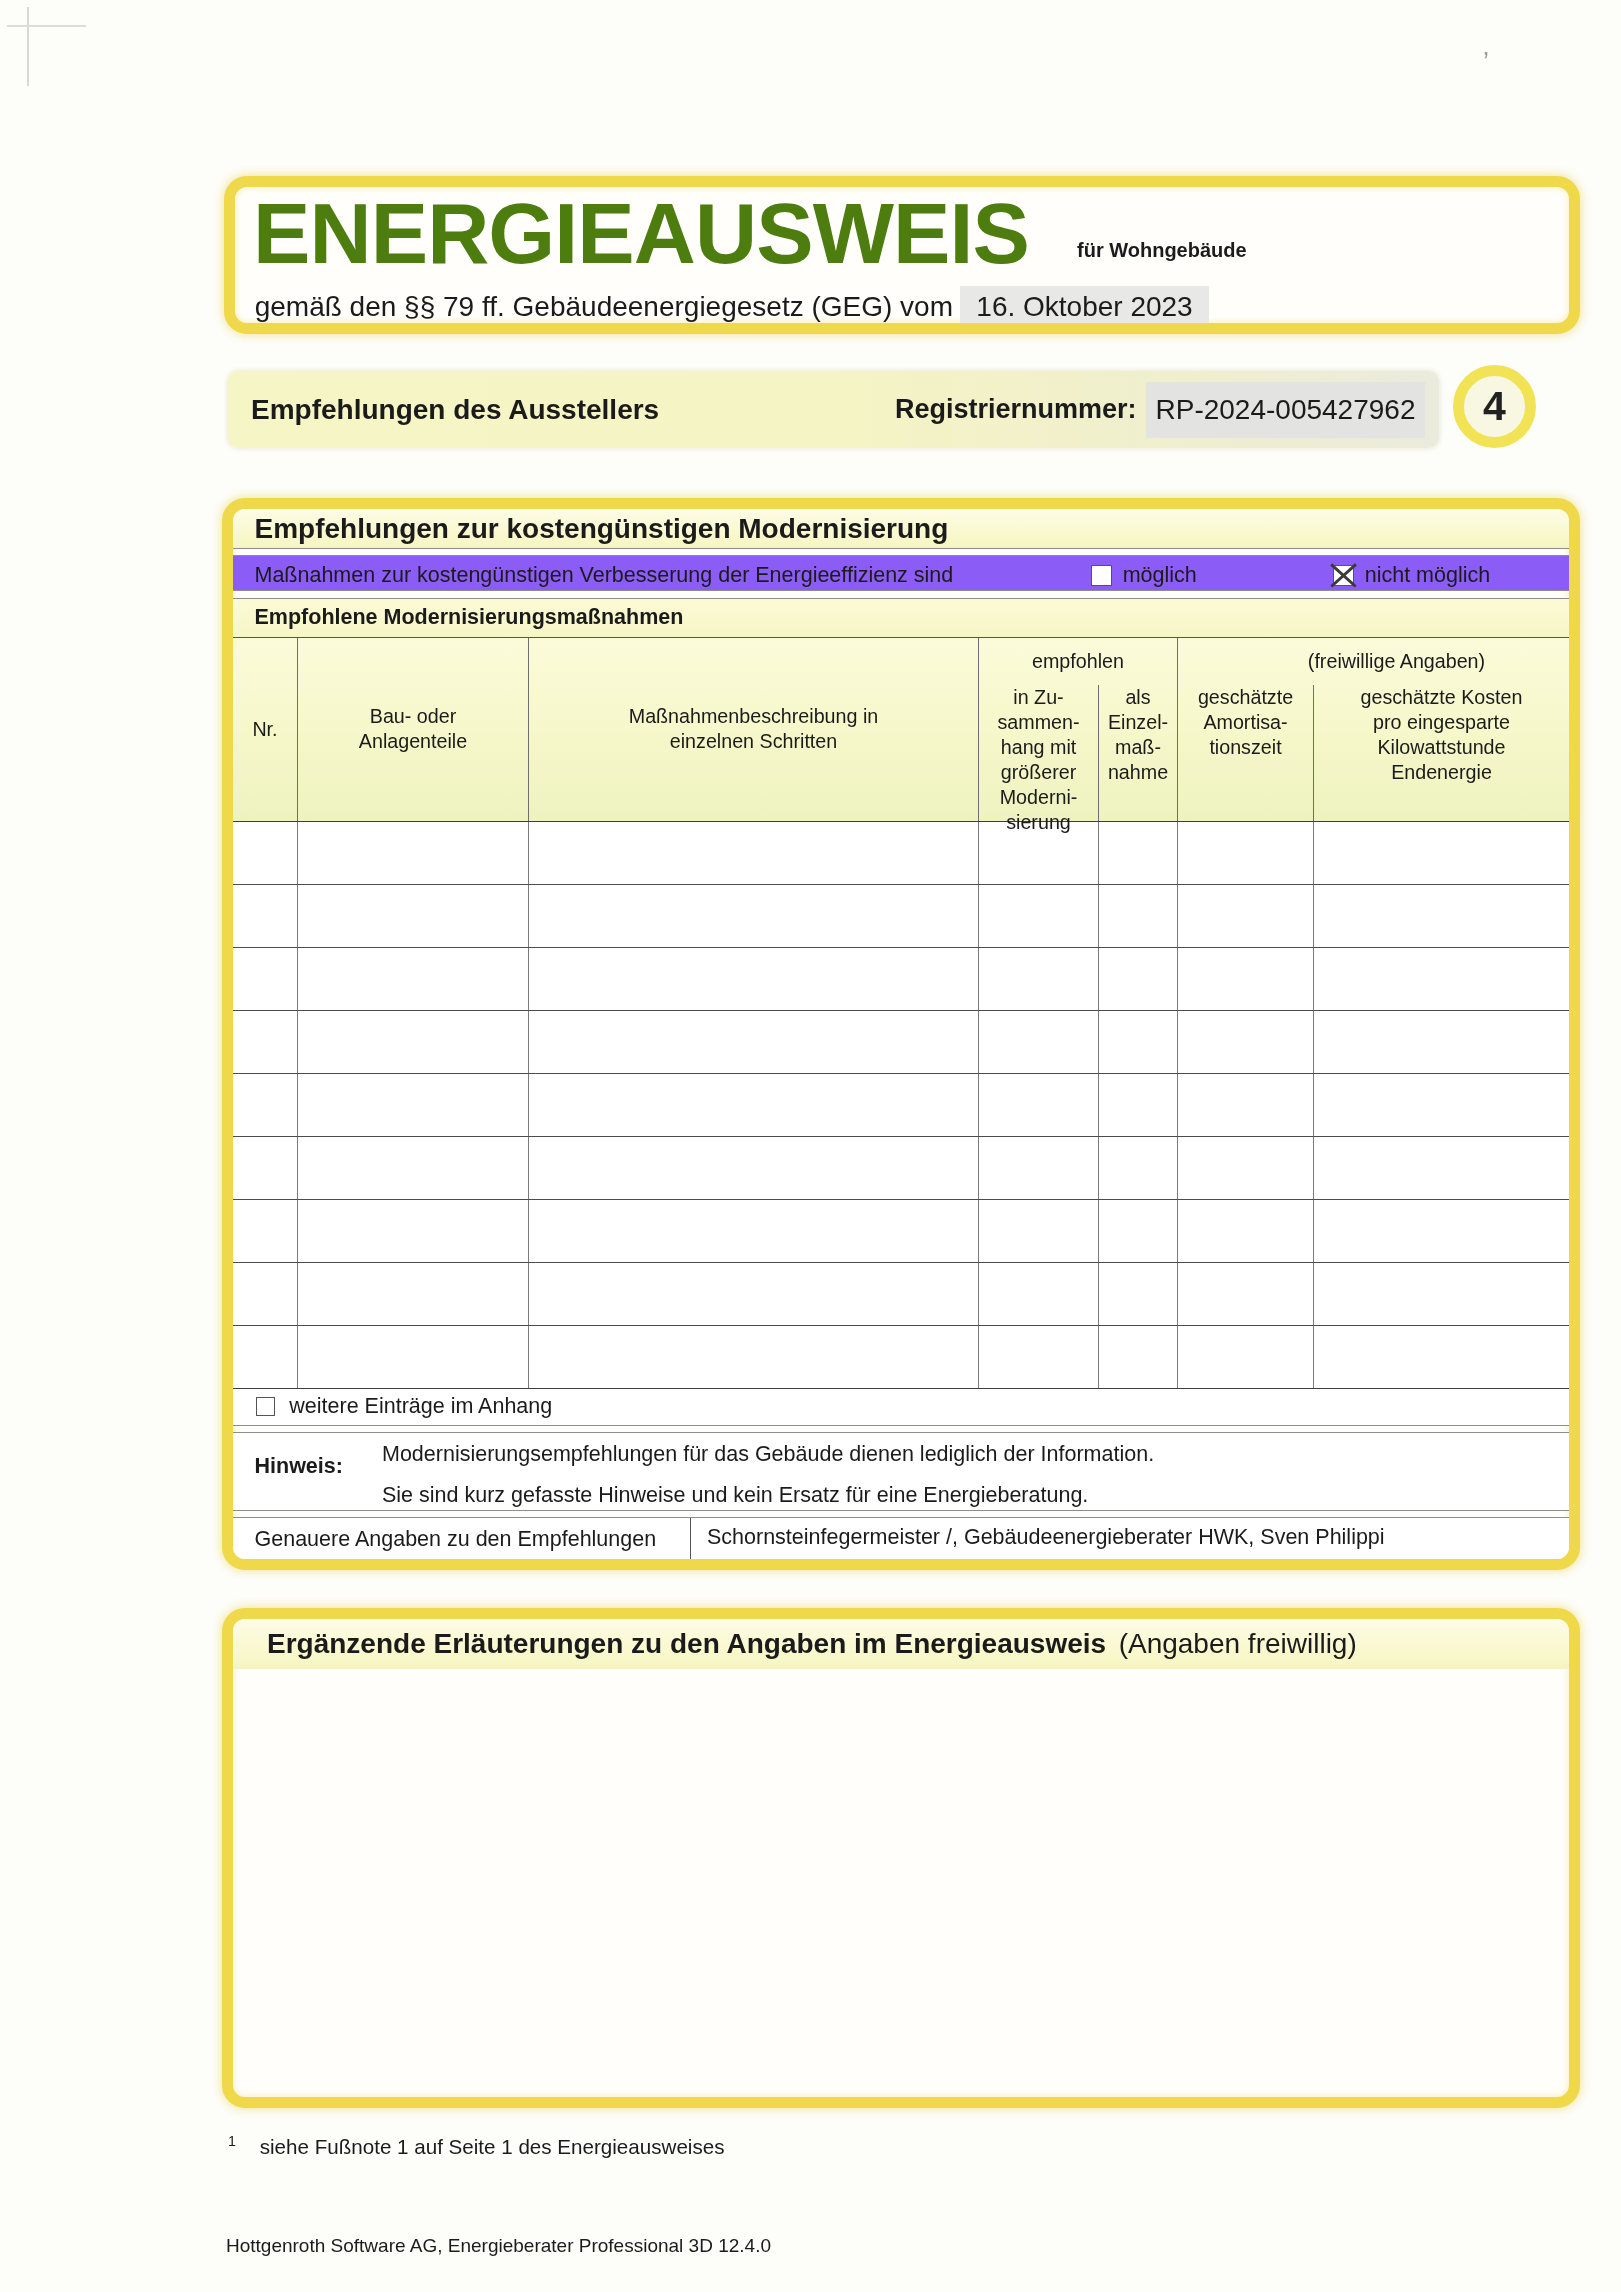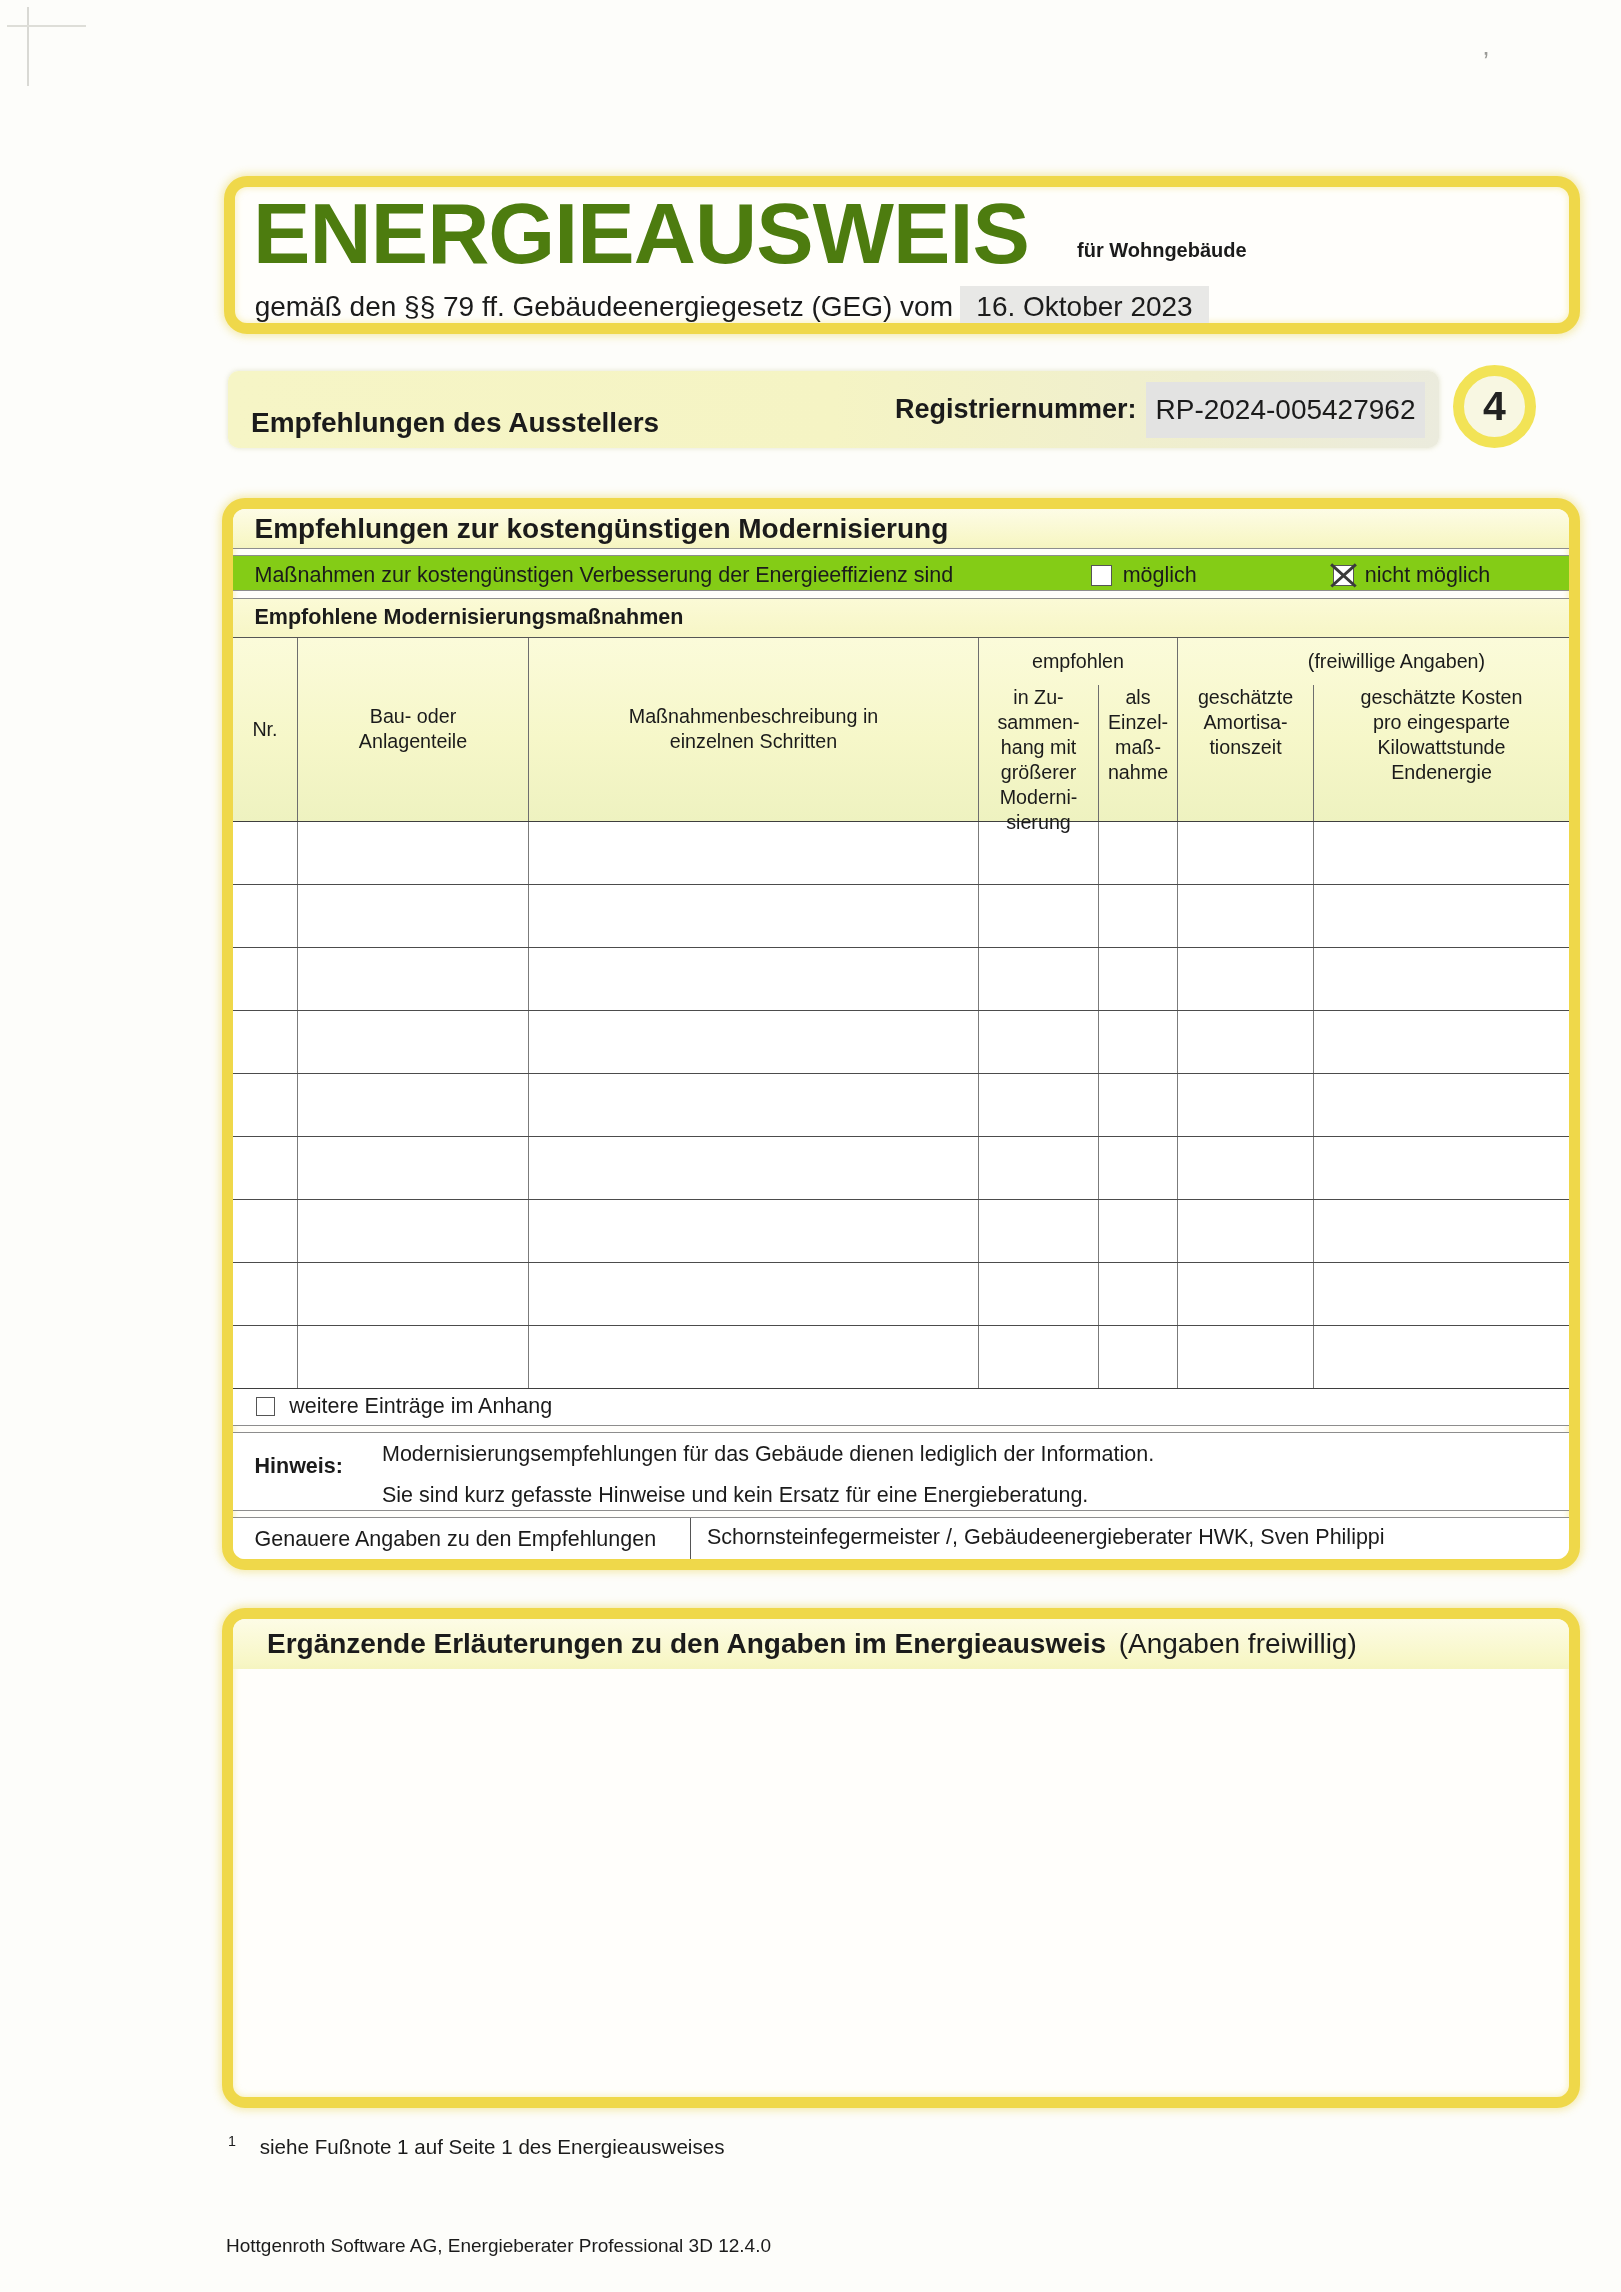--- a/index.html
+++ b/index.html
@@ -30,33 +30,33 @@
   #law-line { position:absolute; left:19.7px; top:104px; font-size:28px; white-space:nowrap; }
   #law-line sup, .supmark { font-size:17px; vertical-align:super; }
   #date-patch { position:absolute; left:725px; top:99px; width:249px; height:41px; background:#e8e8e6; display:flex; align-items:center; justify-content:center; font-size:28px; }
   
   #meta-bar {
     position:absolute; left:228px; top:371px; width:1211px; height:77px;
     border-radius:10.7px;
     background:linear-gradient(90deg,#f6f5c6 0%,#f5f4c4 50%,#efeecf 80%,#ebebdd 100%);
     box-shadow:0 0 5.4px rgba(220,220,190,.8);
   }
-  #meta-title { position:absolute; left:23px; top:36px; font-size:28px; font-weight:bold; }
+  #meta-title { position:absolute; left:23px; top:23px; font-size:28px; font-weight:bold; }
   #register-label { position:absolute; left:667px; top:23px; font-size:27px; font-weight:bold; }
   #register-patch { position:absolute; left:918px; top:10.7px; width:279px; height:56px; background:#e3e3e2; display:flex; align-items:center; justify-content:center; font-size:28px; }
   #page-circle {
     position:absolute; left:1453px; top:365px; width:61px; height:61px;
     border:11.6px solid #f2e356; border-radius:50%; background:#f8f7e2;
     display:flex; align-items:center; justify-content:center;
     font-size:41px; font-weight:bold; color:#222;
   }
   
   #reco-box { left:222px; top:498px; width:1336px; height:1050px; }
   .row-title { height:39px; display:flex; align-items:center; padding-left:21.5px; font-size:28px; font-weight:bold; }
-  .row-check { height:34px; position:relative; background:#84cc16; font-size:21.5px; }
+  .row-check { height:34px; position:relative; background:#8b5cf6; font-size:21.5px; }
   .row-check .stmt { position:absolute; left:21.5px; top:6.3px; }
   .opt { position:absolute; top:6.3px; display:flex; align-items:center; gap:10.7px; }
   #opt-possible { left:858px; }
   #opt-notpossible { left:1100px; }
   .row-subhead { height:38px; display:flex; align-items:center; padding-left:21.5px; font-size:21.5px; font-weight:bold; background:linear-gradient(180deg,#fbfad6,#f7f6c6); }
   
   .cb { display:inline-block; width:19px; height:19px; border:1.8px solid #555; background:#fff; position:relative; flex:none; }
   .cb.checked::before, .cb.checked::after {
     content:""; position:absolute; width:33px; height:2.7px; background:#3a3a3a; top:8px; left:-7.2px;
   }

